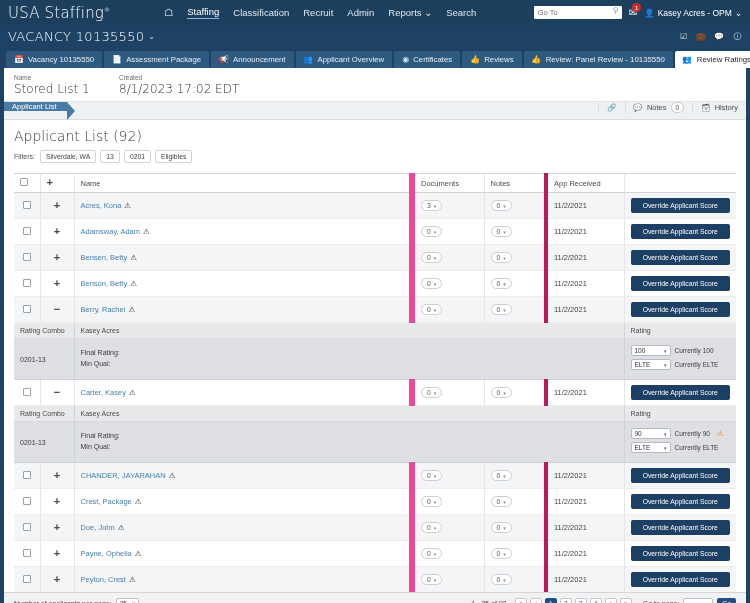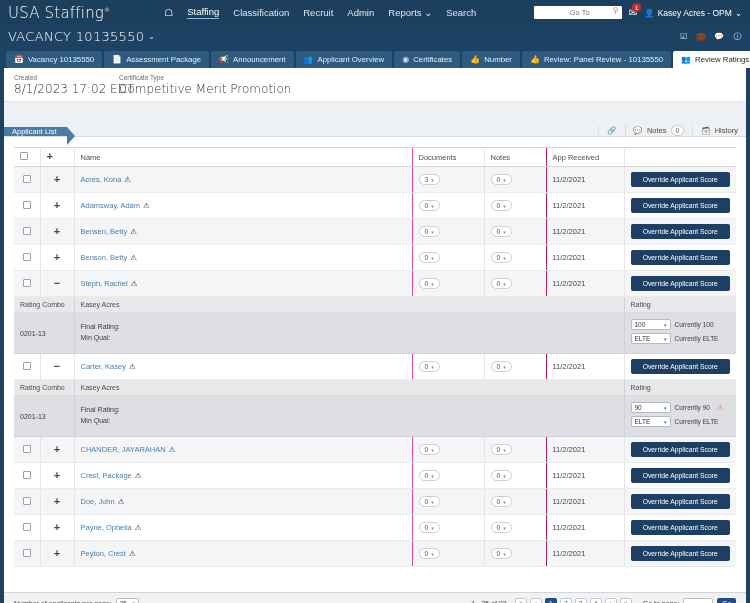--- a/index.html
+++ b/index.html
@@ -23,21 +23,21 @@
     position: relative; padding-right: 6px;
   }
   .brand sup { font-size: 6px; vertical-align: super; }
   .nav-items { display: flex; align-items: center; gap: 14px; margin-left: 48px; }
   .nav-link { color: #dfe7ef; font-size: 9.5px; text-decoration: none; white-space: nowrap; }
   .nav-link.active { color: #fff; border-bottom: 1px solid #8bb8e0; padding-bottom: 1px; }
   .home-ico { color:#fff; font-size: 10px; }
   .topnav-right { margin-left: auto; display: flex; align-items: center; gap: 7px; }
   .goto-wrap {
     position: relative; width: 88px; height: 13px;
-    background: #fff; border-radius: 1px; display: flex; align-items: flex-start; padding-left: 32px;
+    background: #fff; border-radius: 1px; display: flex; align-items: flex-start;
   }
   .goto-wrap input {
     border: 0; outline: 0; width: 100%; height: 100%;
     font-size: 7.5px; padding: 0 13px 0 4px; color: #333;
     font-family: "Liberation Sans", sans-serif; background: transparent;
   }
   .goto-mag { position: absolute; right: 3px; font-size: 8px; color: #999; }
   .mail-wrap { position: relative; color: #fff; font-size: 10px; }
   .badge {
     position: absolute; top: -4px; right: -4px; background: #cf2b2b;
@@ -89,21 +89,21 @@
   .meta-cell.c1 { width: 105px; }
   .meta-cell.c2 { width: 105px; }
   .meta-cell.c3 { width: 100px; }
   .meta-label { font-size: 6.5px; color: #6b6b6b; margin-bottom: 1px; }
   .meta-value {
     font-size: 12px; color: #333; font-weight: 300;
     font-family: "DejaVu Sans", sans-serif; white-space: nowrap;
   }
 
   .subtab-row {
-    height: 35px; background: #eef1f4; display: flex; align-items: flex-end;
+    height: 18px; background: #eef1f4; display: flex; align-items: flex-start;
     border-bottom: 1px solid #d8dde2;
     gap: 24px;
   }
   .subtab {
     background: #4a7ba6; color: #fff; font-size: 7.5px;
     display: flex; align-items: center; padding: 0 10px 0 8px;
     position: relative;
   }
   .subtab:after {
     content: ""; position: absolute; right: -8px; top: 0;
@@ -140,23 +140,23 @@
     text-align: left; font-size: 7.5px; font-weight: normal; color: #4d4d4d;
     padding: 4px 6px; border-bottom: 1px solid #d5d5d5; border-top: 1px solid #d5d5d5;
   }
   table.applicants td {
     font-size: 7.5px; color: #444; padding: 5px 6px;
     border-bottom: 1px solid #ececec; vertical-align: middle;
   }
   tr.alt td { background: #f4f5f6; }
   .col-chk { width: 26px; text-align: center; border-right: 1px solid #e6e6e6;}
   .col-exp { width: 34px; text-align: center; border-right: 1px solid #e6e6e6;}
-  .col-doc { width: 72px; border-left: 1px solid #ec4899; }
+  .col-doc { width: 72px; border-left: 6px solid #ec4899; }
   .col-note { width: 62px; border-left: 1px solid #e6e6e6; }
-  .col-app { width: 78px; border-left: 1px solid #be185d; }
+  .col-app { width: 78px; border-left: 4px solid #be185d; }
   .col-btn { width: 112px; border-left: 1px solid #e6e6e6; }
   .chk {
     width: 8px; height: 8px; border: 1px solid #9aa3ab; background: #fff;
     display: inline-block; border-radius: 1px;
   }
   .expander { color: #4a4a4a; font-size: 11px; line-height: 8px; font-weight: bold; }
   .aname { color: #4a7fae; font-size: 7.5px; text-decoration: none; }
   .warn-ico { color: #3d3d3d; font-size: 7.5px; margin-left: 3px; }
   .warn-ico.orange { color: #e8823c; }
   .mini-pill {
@@ -278,43 +278,43 @@
   <div class="tab">
       <span class="t-ico">👥</span>
       <span>Applicant Overview</span>
     </div>
   <div class="tab">
       <span class="t-ico">◉</span>
       <span>Certificates</span>
     </div>
   <div class="tab">
       <span class="t-ico">👍</span>
-      <span>Number</span>
+      <span>Reviews</span>
     </div>
   <div class="tab">
       <span class="t-ico">👍</span>
       <span>Review: Panel Review - 10135550</span>
     </div>
   <div class="tab active">
       <span class="t-ico">👥</span>
       <span>Review Ratings: Stored List 1</span>
     </div>
 
 </div>
 
 <div class="content">
 
   <div class="meta-row">
+    <div class="meta-cell c1">
+      <div class="meta-label">Name</div>
+      <div class="meta-value">Stored List 1</div>
+    </div>
     <div class="meta-cell c2">
       <div class="meta-label">Created</div>
       <div class="meta-value">8/1/2023 17:02 EDT</div>
-    </div>
-    <div class="meta-cell">
-      <div class="meta-label">Certificate Type</div>
-      <div class="meta-value">Competitive Merit Promotion</div>
     </div>
   </div>
 
   <div class="subtab-row">
     <div class="subtab">
         <span>Applicant List</span>
       </div>
     <div class="subtab-right">
       <div class="stb">
           <span>🔗</span>
@@ -324,20 +324,30 @@
         <span>Notes</span>
         <span class="count-pill">0</span>
       </div>
       <div class="stb">
         <span>🗃</span>
         <span>History</span>
       </div>
     </div>
   </div>
 
+  <div class="list-head">
+    <div class="list-title">Applicant List (92)</div>
+    <div class="filters">
+      <span class="filters-label">Filters:</span>
+      <span class="filter-chip">Silverdale, WA</span>
+      <span class="filter-chip">13</span>
+      <span class="filter-chip">0201</span>
+      <span class="filter-chip">Eligibles</span>
+    </div>
+  </div>
 
   <div class="table-wrap">
     <table class="applicants">
       <thead>
         <tr>
           <th class="col-chk"><span class="chk"></span></th>
           <th class="col-exp"><span class="expander">+</span></th>
           <th>Name</th>
           <th class="col-doc">Documents</th>
           <th class="col-note">Notes</th>
@@ -410,21 +420,21 @@
                 <span class="cv">▾</span>
               </span></td>
             <td class="col-app">11/2/2021</td>
             <td class="col-btn">
               <button class="btn-override">Override Applicant Score</button>
             </td>
           </tr>
           <tr class="alt">
             <td class="col-chk"><span class="chk"></span></td>
             <td class="col-exp"><span class="expander">−</span></td>
-            <td><a class="aname" href="#">Steph, Rachel</a><span class="warn-ico">⚠</span></td>
+            <td><a class="aname" href="#">Berry, Rachel</a><span class="warn-ico">⚠</span></td>
             <td class="col-doc"><span class="mini-pill">
                 <span>0</span>
                 <span class="cv">▾</span>
               </span></td>
             <td class="col-note"><span class="mini-pill">
                 <span>0</span>
                 <span class="cv">▾</span>
               </span></td>
             <td class="col-app">11/2/2021</td>
             <td class="col-btn">

